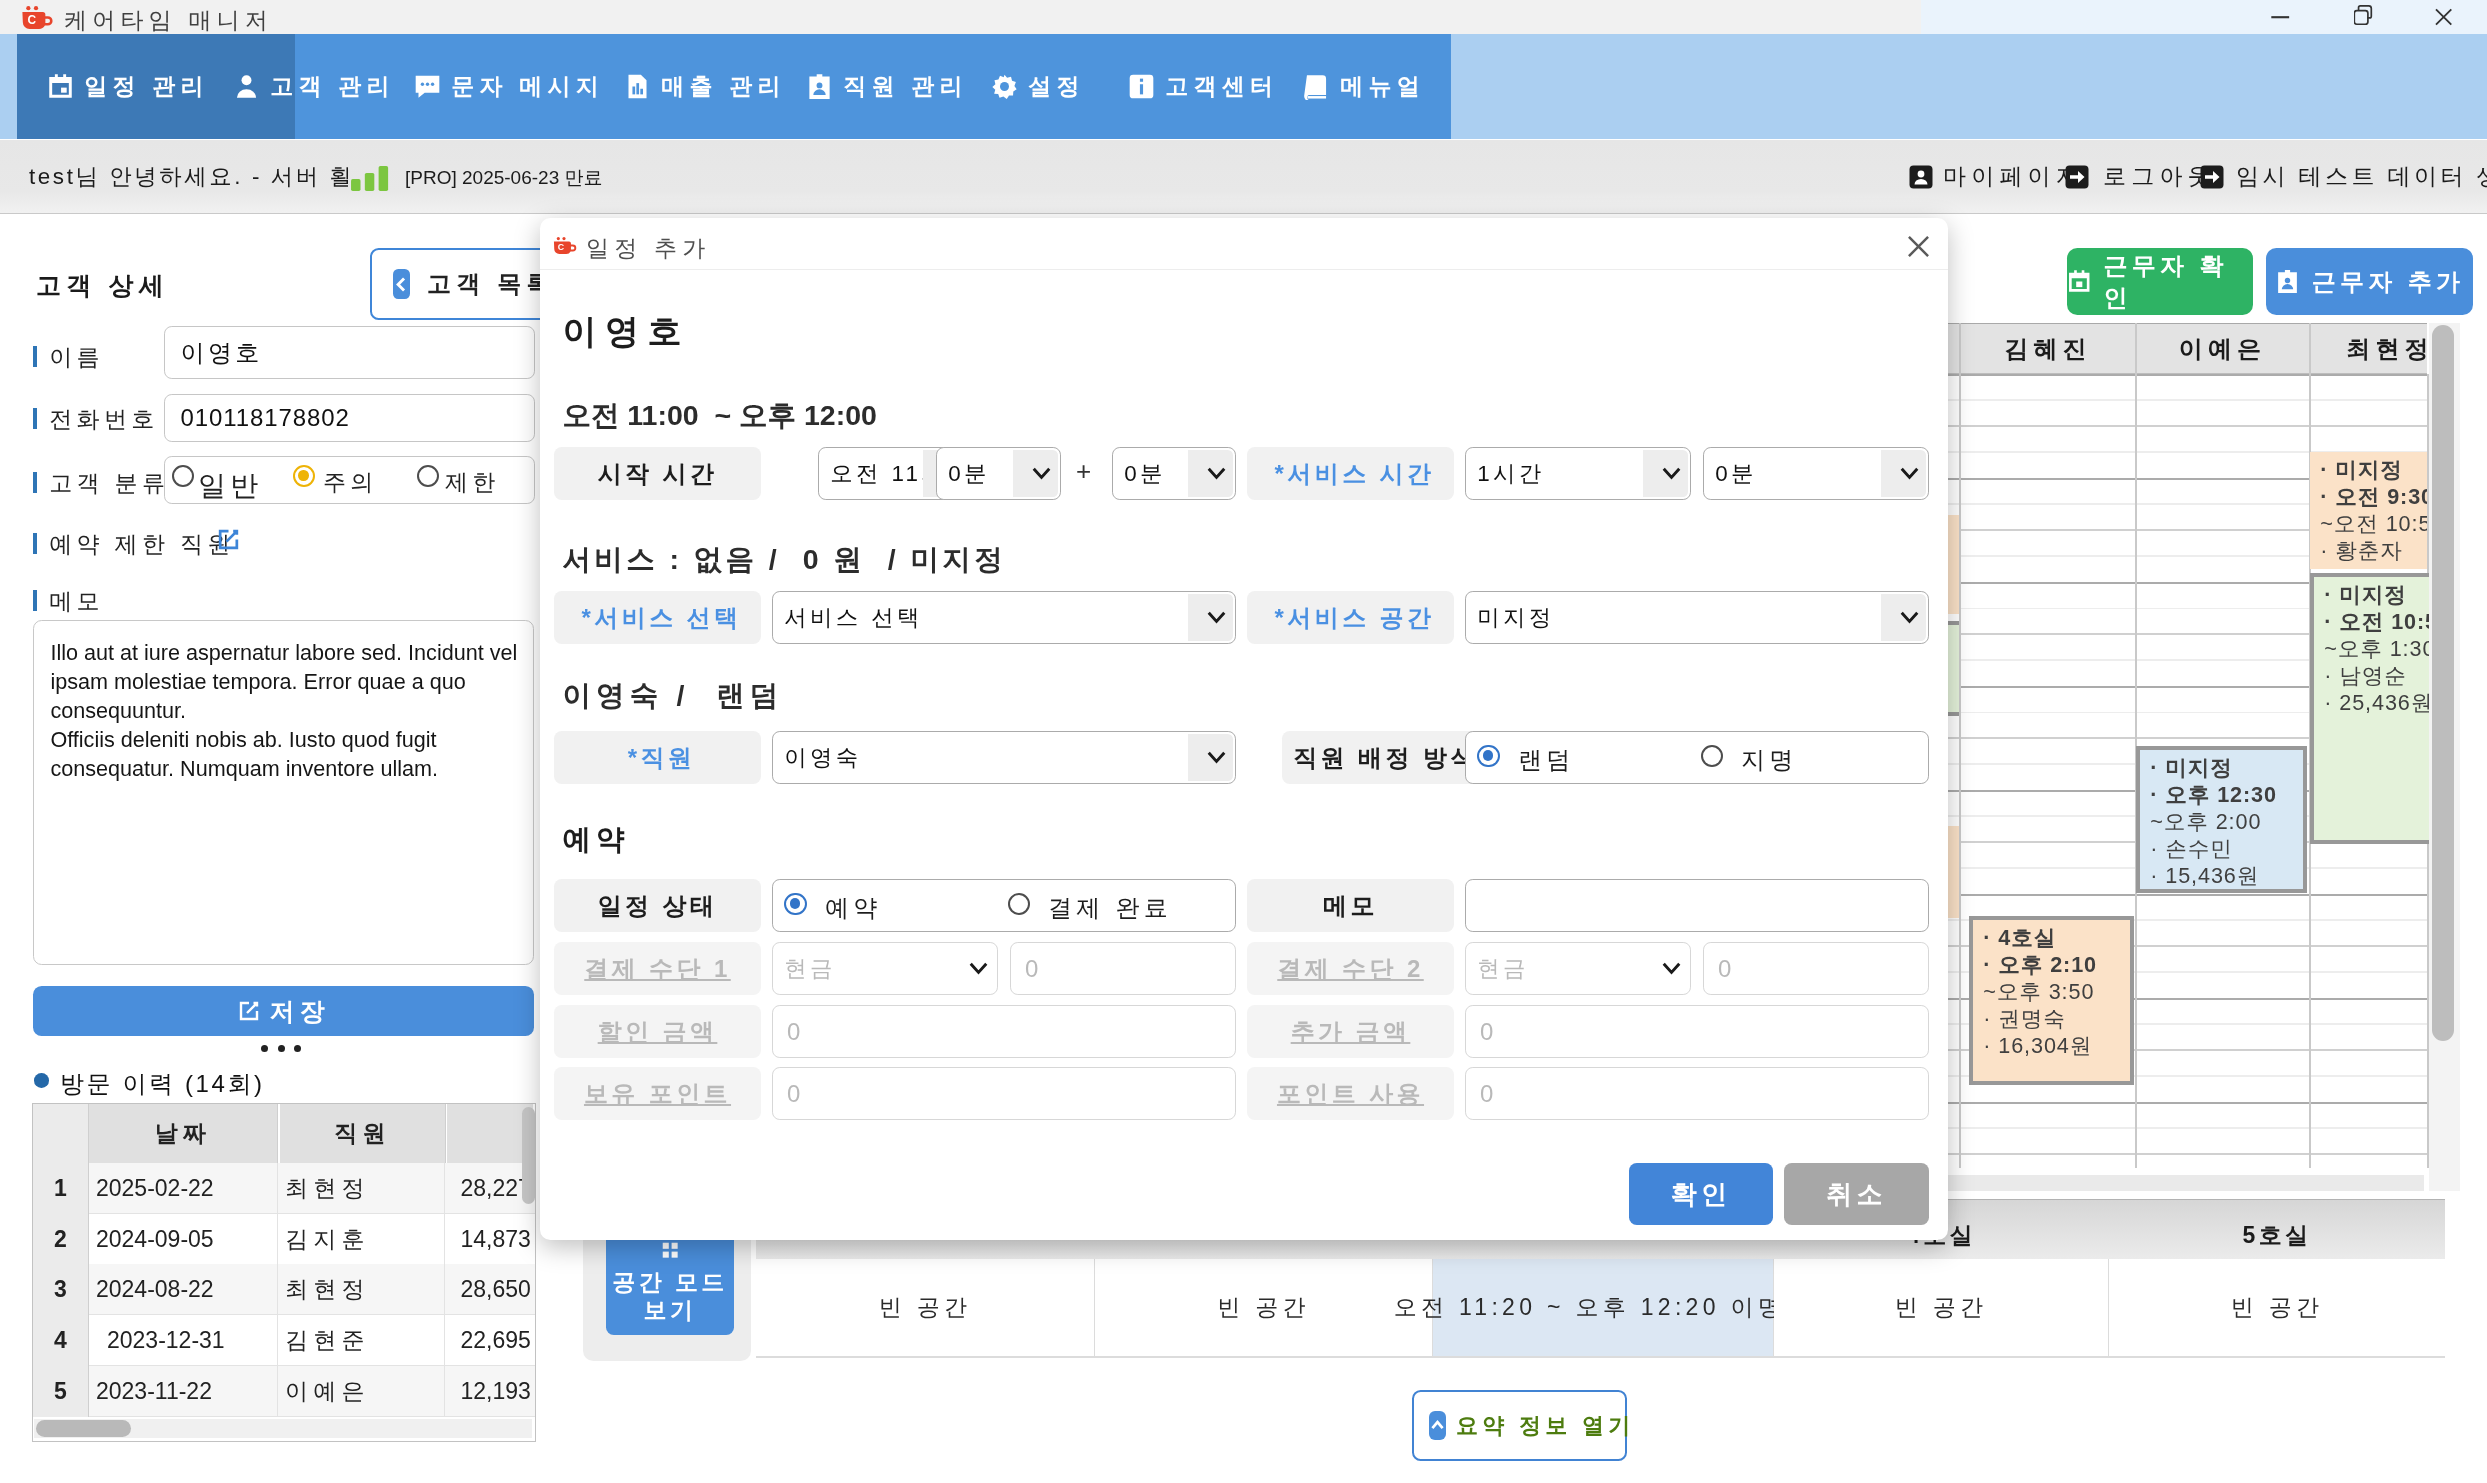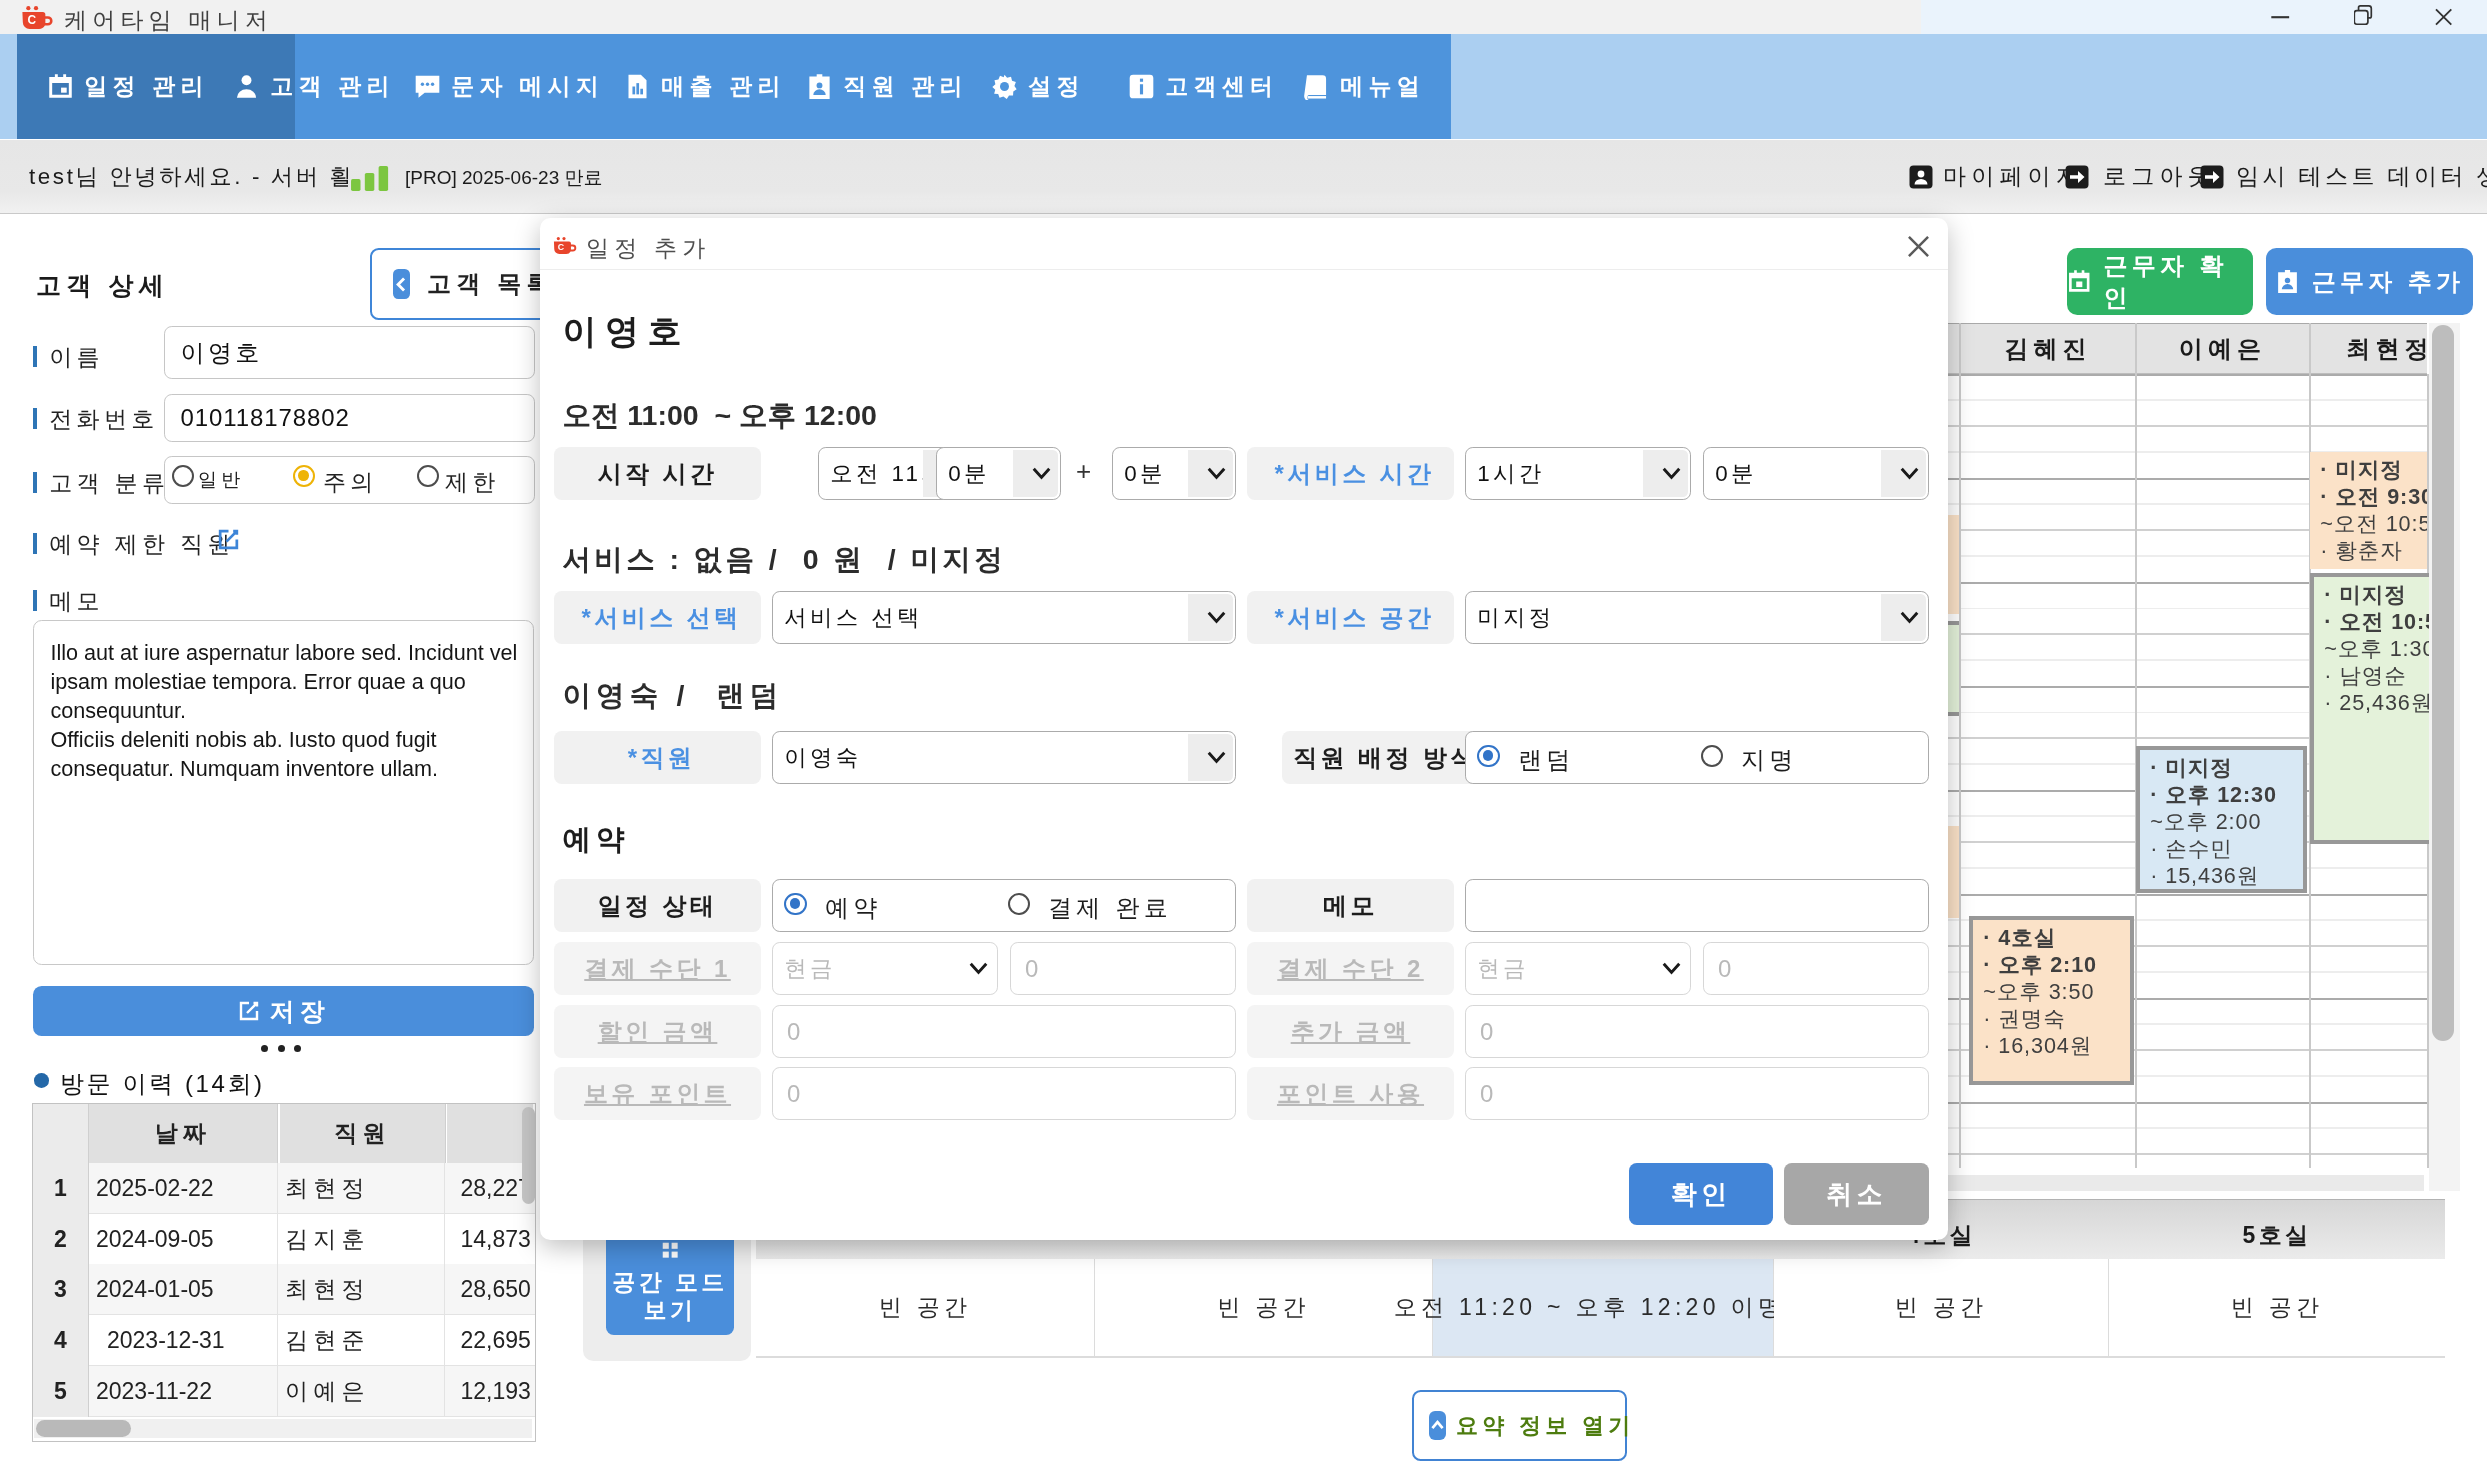--- a/index.html
+++ b/index.html
@@ -205,21 +205,21 @@
     <span style="font-size:24px;font-weight:bold;margin-left:17px;letter-spacing:5.2px;white-space:nowrap;">고객 목록</span>
   </div>
 
   <div class="lbl" style="top:342px;">이름</div>
   <div class="inputbox" style="top:326px;width:371px;height:53px;">이영호</div>
   <div class="lbl" style="top:404px;">전화번호</div>
   <div class="inputbox" style="top:394px;width:371px;height:48px;letter-spacing:0.9px;">010118178802</div>
   <div class="lbl" style="top:468px;">고객 분류</div>
   <div class="abs" style="left:164px;top:456px;width:371px;height:48px;border:1.7px solid #c6c6c6;border-radius:7.8px;background:#fff;"></div>
   <span class="radio" style="position:absolute;left:172px;top:465px;"></span>
-    <span class="abs" style="left:198px;top:467px;font-size:19px;letter-spacing:4.3px;">일반</span>
+    <span class="abs" style="left:198px;top:467px;font-size:28px;letter-spacing:4.3px;">일반</span>
   <span class="radio sel-amber" style="position:absolute;left:293px;top:465px;"></span>
     <span class="abs" style="left:323px;top:467px;font-size:23px;letter-spacing:4.3px;">주의</span>
   <span class="radio" style="position:absolute;left:417px;top:465px;"></span>
     <span class="abs" style="left:445px;top:467px;font-size:23px;letter-spacing:4.3px;">제한</span>
   <div class="lbl" style="top:529px;">예약 제한 직원</div>
   <svg class="abs" style="left:216px;top:527px;" width="25" height="25" viewBox="0 0 24 24">
       <path d="M12 4 H4 V20 H20 V12" fill="none" stroke="#3d85d8" stroke-width="2.6"></path>
       <path d="M10 14 L20 4 M16.5 4 H20 V7.5" fill="none" stroke="#3d85d8" stroke-width="2.6"></path>
     </svg>
   <div class="lbl" style="top:586px;">메모</div>
@@ -252,21 +252,21 @@
         <div class="c" style="left:0;width:189px;">2025-02-22</div>
         <div class="c" style="left:189px;width:167px;letter-spacing:5.2px;">최현정</div>
         <div class="c" style="left:356px;width:91px;border-right:none;justify-content:flex-end;padding-right:5.2px;">28,227</div>
       </div>
     <div class="row" style="top:110px;">
         <div class="c" style="left:0;width:189px;">2024-09-05</div>
         <div class="c" style="left:189px;width:167px;letter-spacing:5.2px;">김지훈</div>
         <div class="c" style="left:356px;width:91px;border-right:none;justify-content:flex-end;padding-right:5.2px;">14,873</div>
       </div>
     <div class="row" style="top:160px;background:#f6f6f6;">
-        <div class="c" style="left:0;width:189px;">2024-01-05</div>
+        <div class="c" style="left:0;width:189px;">2024-08-22</div>
         <div class="c" style="left:189px;width:167px;letter-spacing:5.2px;">최현정</div>
         <div class="c" style="left:356px;width:91px;border-right:none;justify-content:flex-end;padding-right:5.2px;">28,650</div>
       </div>
     <div class="row" style="top:211px;">
         <div class="c" style="left:0;width:189px;padding-left:18px;">2023-12-31</div>
         <div class="c" style="left:189px;width:167px;letter-spacing:5.2px;">김현준</div>
         <div class="c" style="left:356px;width:91px;border-right:none;justify-content:flex-end;padding-right:5.2px;">22,695</div>
       </div>
     <div class="row" style="top:262px;background:#f6f6f6;">
         <div class="c" style="left:0;width:189px;">2023-11-22</div>

